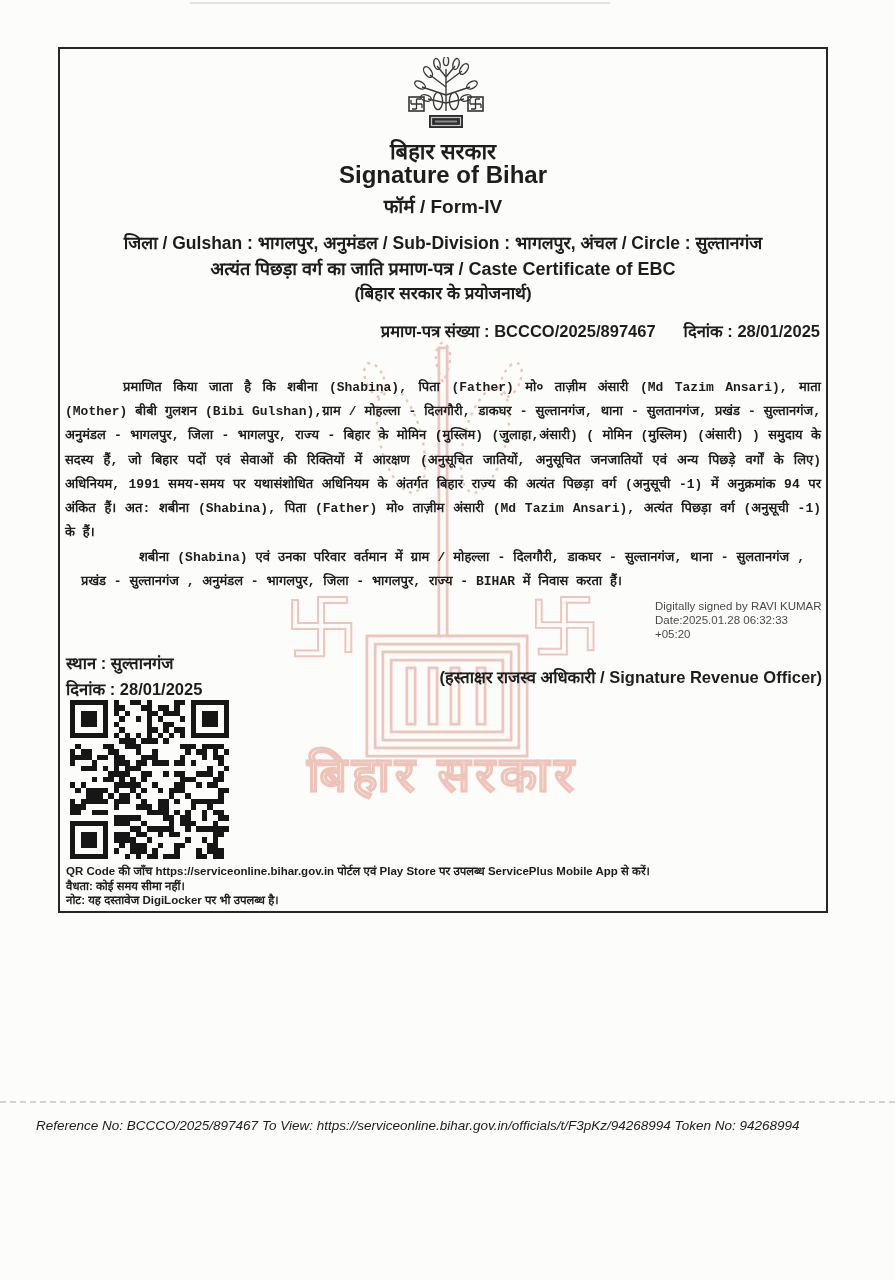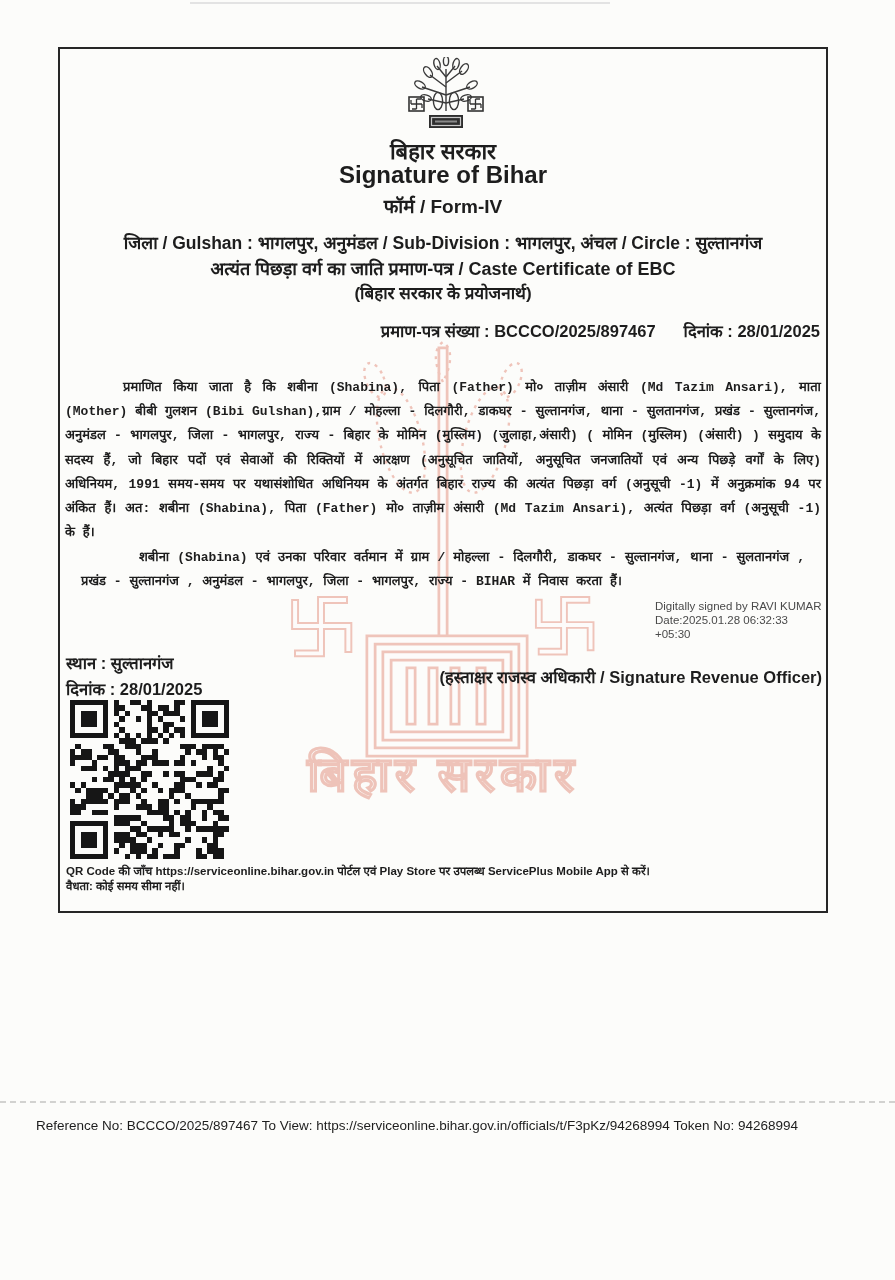--- a/index.html
+++ b/index.html
@@ -38,21 +38,21 @@
   .para1{top:327px;}
   .para2{top:481px;}
   .digital-sig{left:577px;top:550px;font-size:11.5px;line-height:14px;color:#4a4a4a;font-weight:normal;margin-left:18px;}
   .place-line{left:6px;top:602px;font-size:16.5px;}
   .date-line2{left:6px;top:628px;font-size:16.5px;}
   .officer-label{right:4px;top:616px;font-size:16.5px;}
   .qr{left:10px;top:651px;width:159px;height:159px;}
   .notes{left:6px;top:815px;font-size:11.5px;line-height:14.6px;}
   
   .fold-line{position:absolute;left:0;top:1101px;width:895px;border-top:2px dashed #d2d2d0;z-index:1;}
-  .reference-line{position:absolute;left:36px;top:1118px;font-size:13.5px;color:#1d1d1d;z-index:1;}
+  .reference-line{position:absolute;left:36px;top:1118px;font-size:13.5px;color:#1d1d1d;z-index:1;font-style:italic;}
 </style>
 </head>
 <body>
 
 <div class="page">
 
   <div class="scan-edge-top"></div>
 
   <svg class="wm-svg" viewBox="0 0 320 425" aria-hidden="true">
 
@@ -129,32 +129,33 @@
     <div class="abs b meta-row">
       <span>प्रमाण-पत्र संख्या : BCCCO/2025/897467</span>
       <span>दिनांक : 28/01/2025</span>
     </div>
 
     <p class="abs b para para1" style="margin:0;">प्रमाणित किया जाता है कि शबीना (Shabina), पिता (Father) मो० ताज़ीम अंसारी (Md Tazim Ansari), माता (Mother) बीबी गुलशन (Bibi Gulshan),ग्राम / मोहल्ला - दिलगौरी, डाकघर - सुल्तानगंज, थाना - सुलतानगंज, प्रखंड - सुल्तानगंज, अनुमंडल - भागलपुर, जिला - भागलपुर, राज्य - बिहार के मोमिन (मुस्लिम) (जुलाहा,अंसारी) ( मोमिन (मुस्लिम) (अंसारी) ) समुदाय के सदस्य हैं, जो बिहार पदों एवं सेवाओं की रिक्तियों में आरक्षण (अनुसूचित जातियों, अनुसूचित जनजातियों एवं अन्य पिछड़े वर्गों के लिए) अधिनियम, 1991 समय-समय पर यथासंशोधित अधिनियम के अंतर्गत बिहार राज्य की अत्यंत पिछड़ा वर्ग (अनुसूची -1) में अनुक्रमांक 94 पर अंकित हैं। अत: शबीना (Shabina), पिता (Father) मो० ताज़ीम अंसारी (Md Tazim Ansari), अत्यंत पिछड़ा वर्ग (अनुसूची -1) के हैं।</p>
     <p class="abs b para para2" style="margin:16px;">शबीना (Shabina) एवं उनका परिवार वर्तमान में ग्राम / मोहल्ला - दिलगौरी, डाकघर - सुल्तानगंज, थाना - सुलतानगंज , प्रखंड - सुल्तानगंज , अनुमंडल - भागलपुर, जिला - भागलपुर, राज्य - BIHAR में निवास करता हैं।</p>
 
     <div class="abs digital-sig">
       <div>Digitally signed by RAVI KUMAR</div>
-      <div>Date:2025.01.28 06:32:33 +05:30</div>
+      <div>Date:2025.01.28 06:32:33 +05:20</div>
     </div>
 
     <div class="abs b place-line">स्थान : सुल्तानगंज</div>
     <div class="abs b date-line2">दिनांक : 28/01/2025</div>
     <div class="abs b officer-label">(हस्ताक्षर राजस्व अधिकारी / Signature Revenue Officer)</div>
 
     <svg class="abs qr" id="qr-svg" viewBox="0 0 29 29" shape-rendering="crispEdges" aria-hidden="true">
         <path d="M0 0h1v1h-1zM1 0h1v1h-1zM2 0h1v1h-1zM3 0h1v1h-1zM4 0h1v1h-1zM5 0h1v1h-1zM6 0h1v1h-1zM8 0h1v1h-1zM11 0h1v1h-1zM12 0h1v1h-1zM14 0h1v1h-1zM19 0h1v1h-1zM20 0h1v1h-1zM22 0h1v1h-1zM23 0h1v1h-1zM24 0h1v1h-1zM25 0h1v1h-1zM26 0h1v1h-1zM27 0h1v1h-1zM28 0h1v1h-1zM0 1h1v1h-1zM6 1h1v1h-1zM8 1h1v1h-1zM9 1h1v1h-1zM13 1h1v1h-1zM14 1h1v1h-1zM16 1h1v1h-1zM17 1h1v1h-1zM19 1h1v1h-1zM22 1h1v1h-1zM28 1h1v1h-1zM0 2h1v1h-1zM2 2h1v1h-1zM3 2h1v1h-1zM4 2h1v1h-1zM6 2h1v1h-1zM8 2h1v1h-1zM10 2h1v1h-1zM14 2h1v1h-1zM15 2h1v1h-1zM17 2h1v1h-1zM18 2h1v1h-1zM19 2h1v1h-1zM22 2h1v1h-1zM24 2h1v1h-1zM25 2h1v1h-1zM26 2h1v1h-1zM28 2h1v1h-1zM0 3h1v1h-1zM2 3h1v1h-1zM3 3h1v1h-1zM4 3h1v1h-1zM6 3h1v1h-1zM9 3h1v1h-1zM12 3h1v1h-1zM14 3h1v1h-1zM16 3h1v1h-1zM20 3h1v1h-1zM22 3h1v1h-1zM24 3h1v1h-1zM25 3h1v1h-1zM26 3h1v1h-1zM28 3h1v1h-1zM0 4h1v1h-1zM2 4h1v1h-1zM3 4h1v1h-1zM4 4h1v1h-1zM6 4h1v1h-1zM8 4h1v1h-1zM14 4h1v1h-1zM17 4h1v1h-1zM18 4h1v1h-1zM22 4h1v1h-1zM24 4h1v1h-1zM25 4h1v1h-1zM26 4h1v1h-1zM28 4h1v1h-1zM0 5h1v1h-1zM6 5h1v1h-1zM9 5h1v1h-1zM14 5h1v1h-1zM15 5h1v1h-1zM17 5h1v1h-1zM19 5h1v1h-1zM20 5h1v1h-1zM22 5h1v1h-1zM28 5h1v1h-1zM0 6h1v1h-1zM1 6h1v1h-1zM2 6h1v1h-1zM3 6h1v1h-1zM4 6h1v1h-1zM5 6h1v1h-1zM6 6h1v1h-1zM8 6h1v1h-1zM10 6h1v1h-1zM12 6h1v1h-1zM14 6h1v1h-1zM16 6h1v1h-1zM18 6h1v1h-1zM20 6h1v1h-1zM22 6h1v1h-1zM23 6h1v1h-1zM24 6h1v1h-1zM25 6h1v1h-1zM26 6h1v1h-1zM27 6h1v1h-1zM28 6h1v1h-1zM9 7h1v1h-1zM10 7h1v1h-1zM11 7h1v1h-1zM13 7h1v1h-1zM14 7h1v1h-1zM15 7h1v1h-1zM17 7h1v1h-1zM1 8h1v1h-1zM6 8h1v1h-1zM7 8h1v1h-1zM10 8h1v1h-1zM11 8h1v1h-1zM12 8h1v1h-1zM20 8h1v1h-1zM21 8h1v1h-1zM22 8h1v1h-1zM24 8h1v1h-1zM25 8h1v1h-1zM26 8h1v1h-1zM27 8h1v1h-1zM0 9h1v1h-1zM2 9h1v1h-1zM3 9h1v1h-1zM7 9h1v1h-1zM8 9h1v1h-1zM12 9h1v1h-1zM15 9h1v1h-1zM21 9h1v1h-1zM23 9h1v1h-1zM24 9h1v1h-1zM26 9h1v1h-1zM28 9h1v1h-1zM0 10h1v1h-1zM1 10h1v1h-1zM2 10h1v1h-1zM3 10h1v1h-1zM5 10h1v1h-1zM6 10h1v1h-1zM8 10h1v1h-1zM9 10h1v1h-1zM13 10h1v1h-1zM14 10h1v1h-1zM15 10h1v1h-1zM20 10h1v1h-1zM24 10h1v1h-1zM26 10h1v1h-1zM27 10h1v1h-1zM0 11h1v1h-1zM4 11h1v1h-1zM8 11h1v1h-1zM9 11h1v1h-1zM10 11h1v1h-1zM12 11h1v1h-1zM13 11h1v1h-1zM15 11h1v1h-1zM16 11h1v1h-1zM17 11h1v1h-1zM19 11h1v1h-1zM20 11h1v1h-1zM22 11h1v1h-1zM27 11h1v1h-1zM2 12h1v1h-1zM3 12h1v1h-1zM4 12h1v1h-1zM6 12h1v1h-1zM8 12h1v1h-1zM10 12h1v1h-1zM11 12h1v1h-1zM12 12h1v1h-1zM25 12h1v1h-1zM28 12h1v1h-1zM7 13h1v1h-1zM8 13h1v1h-1zM9 13h1v1h-1zM10 13h1v1h-1zM13 13h1v1h-1zM14 13h1v1h-1zM17 13h1v1h-1zM19 13h1v1h-1zM20 13h1v1h-1zM23 13h1v1h-1zM24 13h1v1h-1zM25 13h1v1h-1zM27 13h1v1h-1zM4 14h1v1h-1zM6 14h1v1h-1zM7 14h1v1h-1zM9 14h1v1h-1zM11 14h1v1h-1zM13 14h1v1h-1zM20 14h1v1h-1zM21 14h1v1h-1zM22 14h1v1h-1zM26 14h1v1h-1zM27 14h1v1h-1zM0 15h1v1h-1zM2 15h1v1h-1zM8 15h1v1h-1zM9 15h1v1h-1zM10 15h1v1h-1zM11 15h1v1h-1zM12 15h1v1h-1zM15 15h1v1h-1zM19 15h1v1h-1zM20 15h1v1h-1zM23 15h1v1h-1zM25 15h1v1h-1zM26 15h1v1h-1zM1 16h1v1h-1zM3 16h1v1h-1zM4 16h1v1h-1zM5 16h1v1h-1zM6 16h1v1h-1zM8 16h1v1h-1zM11 16h1v1h-1zM13 16h1v1h-1zM16 16h1v1h-1zM18 16h1v1h-1zM19 16h1v1h-1zM20 16h1v1h-1zM27 16h1v1h-1zM28 16h1v1h-1zM3 17h1v1h-1zM4 17h1v1h-1zM5 17h1v1h-1zM7 17h1v1h-1zM9 17h1v1h-1zM10 17h1v1h-1zM12 17h1v1h-1zM18 17h1v1h-1zM21 17h1v1h-1zM27 17h1v1h-1zM0 18h1v1h-1zM2 18h1v1h-1zM3 18h1v1h-1zM4 18h1v1h-1zM5 18h1v1h-1zM6 18h1v1h-1zM8 18h1v1h-1zM9 18h1v1h-1zM10 18h1v1h-1zM13 18h1v1h-1zM16 18h1v1h-1zM17 18h1v1h-1zM19 18h1v1h-1zM22 18h1v1h-1zM23 18h1v1h-1zM24 18h1v1h-1zM25 18h1v1h-1zM26 18h1v1h-1zM27 18h1v1h-1zM0 19h1v1h-1zM1 19h1v1h-1zM2 19h1v1h-1zM8 19h1v1h-1zM12 19h1v1h-1zM13 19h1v1h-1zM14 19h1v1h-1zM16 19h1v1h-1zM17 19h1v1h-1zM22 19h1v1h-1zM25 19h1v1h-1zM0 20h1v1h-1zM1 20h1v1h-1zM4 20h1v1h-1zM5 20h1v1h-1zM6 20h1v1h-1zM14 20h1v1h-1zM15 20h1v1h-1zM16 20h1v1h-1zM17 20h1v1h-1zM19 20h1v1h-1zM21 20h1v1h-1zM24 20h1v1h-1zM26 20h1v1h-1zM27 20h1v1h-1zM8 21h1v1h-1zM9 21h1v1h-1zM10 21h1v1h-1zM11 21h1v1h-1zM12 21h1v1h-1zM17 21h1v1h-1zM18 21h1v1h-1zM20 21h1v1h-1zM21 21h1v1h-1zM24 21h1v1h-1zM27 21h1v1h-1zM28 21h1v1h-1zM0 22h1v1h-1zM1 22h1v1h-1zM2 22h1v1h-1zM3 22h1v1h-1zM4 22h1v1h-1zM5 22h1v1h-1zM6 22h1v1h-1zM8 22h1v1h-1zM9 22h1v1h-1zM10 22h1v1h-1zM13 22h1v1h-1zM18 22h1v1h-1zM20 22h1v1h-1zM21 22h1v1h-1zM22 22h1v1h-1zM26 22h1v1h-1zM0 23h1v1h-1zM6 23h1v1h-1zM11 23h1v1h-1zM12 23h1v1h-1zM14 23h1v1h-1zM15 23h1v1h-1zM16 23h1v1h-1zM17 23h1v1h-1zM18 23h1v1h-1zM21 23h1v1h-1zM23 23h1v1h-1zM24 23h1v1h-1zM25 23h1v1h-1zM26 23h1v1h-1zM27 23h1v1h-1zM28 23h1v1h-1zM0 24h1v1h-1zM2 24h1v1h-1zM3 24h1v1h-1zM4 24h1v1h-1zM6 24h1v1h-1zM8 24h1v1h-1zM9 24h1v1h-1zM10 24h1v1h-1zM12 24h1v1h-1zM13 24h1v1h-1zM16 24h1v1h-1zM18 24h1v1h-1zM19 24h1v1h-1zM26 24h1v1h-1zM27 24h1v1h-1zM0 25h1v1h-1zM2 25h1v1h-1zM3 25h1v1h-1zM4 25h1v1h-1zM6 25h1v1h-1zM8 25h1v1h-1zM9 25h1v1h-1zM10 25h1v1h-1zM11 25h1v1h-1zM14 25h1v1h-1zM21 25h1v1h-1zM24 25h1v1h-1zM26 25h1v1h-1zM0 26h1v1h-1zM2 26h1v1h-1zM3 26h1v1h-1zM4 26h1v1h-1zM6 26h1v1h-1zM9 26h1v1h-1zM11 26h1v1h-1zM12 26h1v1h-1zM13 26h1v1h-1zM16 26h1v1h-1zM19 26h1v1h-1zM20 26h1v1h-1zM25 26h1v1h-1zM26 26h1v1h-1zM0 27h1v1h-1zM6 27h1v1h-1zM8 27h1v1h-1zM11 27h1v1h-1zM12 27h1v1h-1zM13 27h1v1h-1zM15 27h1v1h-1zM19 27h1v1h-1zM23 27h1v1h-1zM25 27h1v1h-1zM26 27h1v1h-1zM27 27h1v1h-1zM0 28h1v1h-1zM1 28h1v1h-1zM2 28h1v1h-1zM3 28h1v1h-1zM4 28h1v1h-1zM5 28h1v1h-1zM6 28h1v1h-1zM10 28h1v1h-1zM12 28h1v1h-1zM14 28h1v1h-1zM15 28h1v1h-1zM17 28h1v1h-1zM18 28h1v1h-1zM19 28h1v1h-1zM23 28h1v1h-1zM24 28h1v1h-1zM26 28h1v1h-1zM27 28h1v1h-1z" fill="#161616"></path>
       </svg>
 
     <div class="abs b notes">
       <div>QR Code की जाँच https://serviceonline.bihar.gov.in पोर्टल एवं Play Store पर उपलब्ध ServicePlus Mobile App से करें।</div>
       <div>वैधता: कोई समय सीमा नहीं।</div>
+      <div>नोट: यह दस्तावेज DigiLocker पर भी उपलब्ध है।</div>
     </div>
   </div>
 
   <div class="fold-line"></div>
   <div class="reference-line">Reference No: BCCCO/2025/897467 To View: https://serviceonline.bihar.gov.in/officials/t/F3pKz/94268994 Token No: 94268994</div>
 </div>
 
 </body></html>

